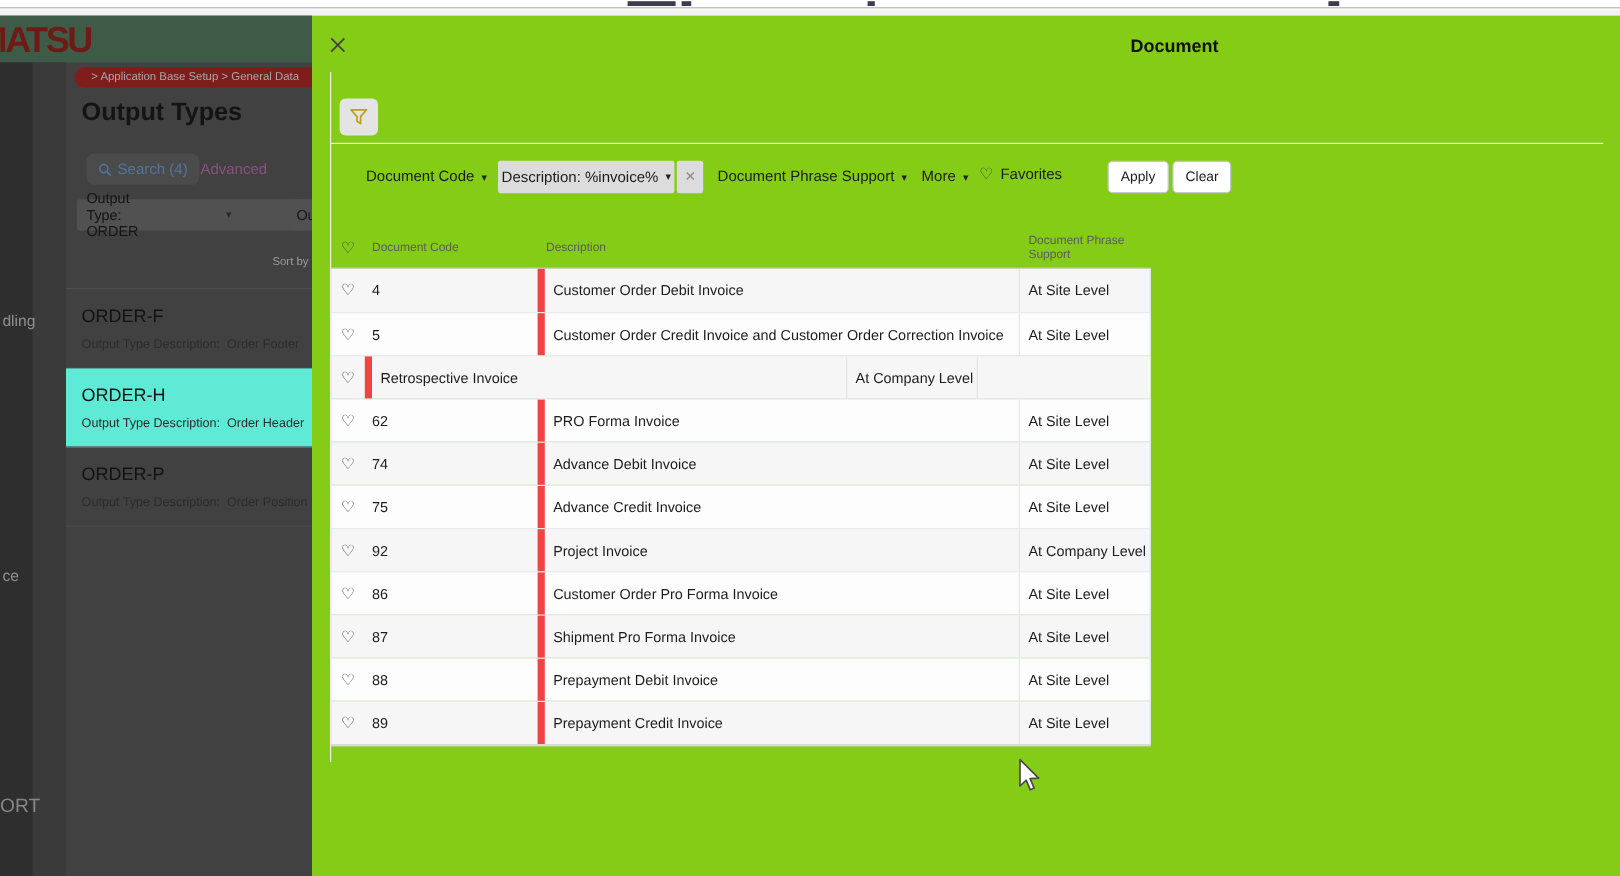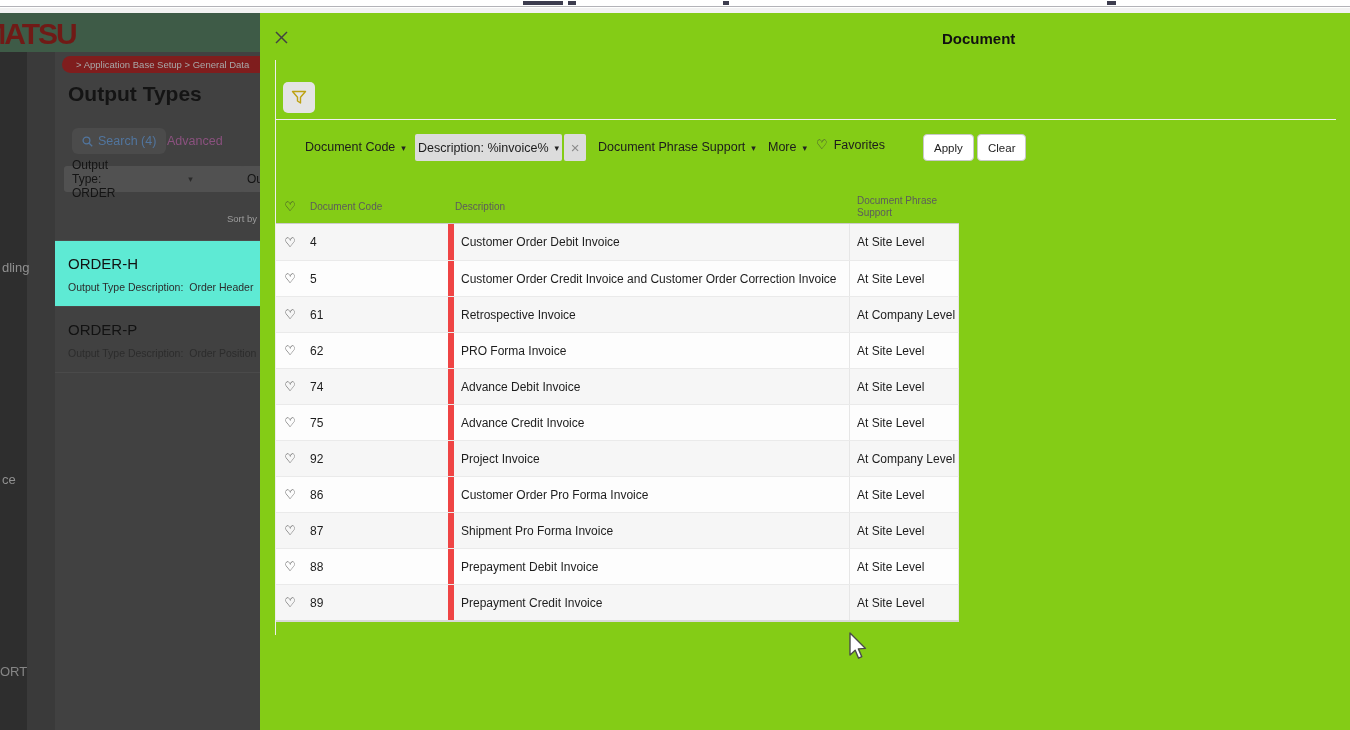--- a/index.html
+++ b/index.html
@@ -18,21 +18,21 @@
 
   
   #backdrop { left:0; top:13px; width:260px; height:717px; background:#414141; overflow:hidden; }
   #brand-band { position:absolute; left:0; top:0; width:260px; height:39px; background:#3e5b47; overflow:hidden; }
   #brand-logo { position:absolute; left:-40px; top:4px; font-size:30px; font-weight:bold; letter-spacing:-2px; color:#701a16; white-space:nowrap; }
   #side-nav { position:absolute; left:0; top:39px; width:55px; height:678px; background:#3a3a3a; overflow:hidden; }
   #side-nav-inner { position:absolute; left:0; top:0; width:27px; height:678px; background:#2e2e2e; }
   .nav-frag { position:absolute; color:#909090; font-size:13px; white-space:nowrap; }
   #frag-1 { left:2px; top:208px; }
   #frag-2 { left:2px; top:420px; }
-  #frag-3 { left:0px; top:612px; font-size:13px; color:#868686; }
+  #frag-3 { left:0px; top:612px; font-size:16px; color:#868686; }
 
   #page { position:absolute; left:55px; top:39px; width:205px; height:678px; overflow:hidden; }
   #breadcrumb { position:absolute; left:7px; top:4px; width:210px; height:17px; background:#7f1d1d; border-radius:9px;
     font-size:9.5px; line-height:17px; color:#a8a8a8; padding-left:14px; white-space:nowrap; overflow:hidden; }
   #bg-title { position:absolute; left:13px; top:30px; font-size:21px; font-weight:bold; color:#141414; }
   #search-tab { position:absolute; left:17px; top:76px; height:26px; padding:0 10px; background:#4b4b4b; border-radius:6px;
     display:flex; align-items:center; gap:5px; color:#51759e; font-size:12.5px; }
   #advanced-tab { position:absolute; left:112px; top:82px; font-size:12.5px; color:#8b517f; }
   .bg-chip { position:absolute; top:114px; height:26px; background:#515151; border-radius:3px;
     display:flex; align-items:center; font-size:12px; color:#141414; padding:0 8px; }
@@ -132,20 +132,27 @@
       <div id="bg-chip-main" class="bg-chip">
         <span>Output Type: ORDER</span>
         <span class="bg-caret">▾</span>
         <span class="bg-x">×</span>
       </div>
       <div id="bg-chip-frag" class="bg-chip">Ou</div>
 
       <div id="sort-by">Sort by</div>
 
       <div id="bg-list">
+  <div class="bg-item odd">
+    <div class="bg-item-title">ORDER-F</div>
+    <div class="bg-item-desc">
+      <span>Output Type Description:</span>&nbsp;
+      <span>Order Footer</span>
+    </div>
+  </div>
 
   <div class="bg-item selected">
     <div class="bg-item-title">ORDER-H</div>
     <div class="bg-item-desc">
       <span>Output Type Description:</span>&nbsp;
       <span>Order Header</span>
     </div>
   </div>
 
 
@@ -231,21 +238,20 @@
             </div>
     <div class="cell c-code">5</div>
     <div class="cell c-desc">Customer Order Credit Invoice and Customer Order Correction Invoice</div>
     <div class="cell c-phrase">At Site Level</div>
   </div>
 
   <div class="trow odd">
     <div class="cell c-heart">
               <span class="heart"></span>
             </div>
-    <div class="cell c-code">61</div>
     <div class="cell c-desc">Retrospective Invoice</div>
     <div class="cell c-phrase">At Company Level</div>
   </div>
 
   <div class="trow">
     <div class="cell c-heart">
               <span class="heart"></span>
             </div>
     <div class="cell c-code">62</div>
     <div class="cell c-desc">PRO Forma Invoice</div>

